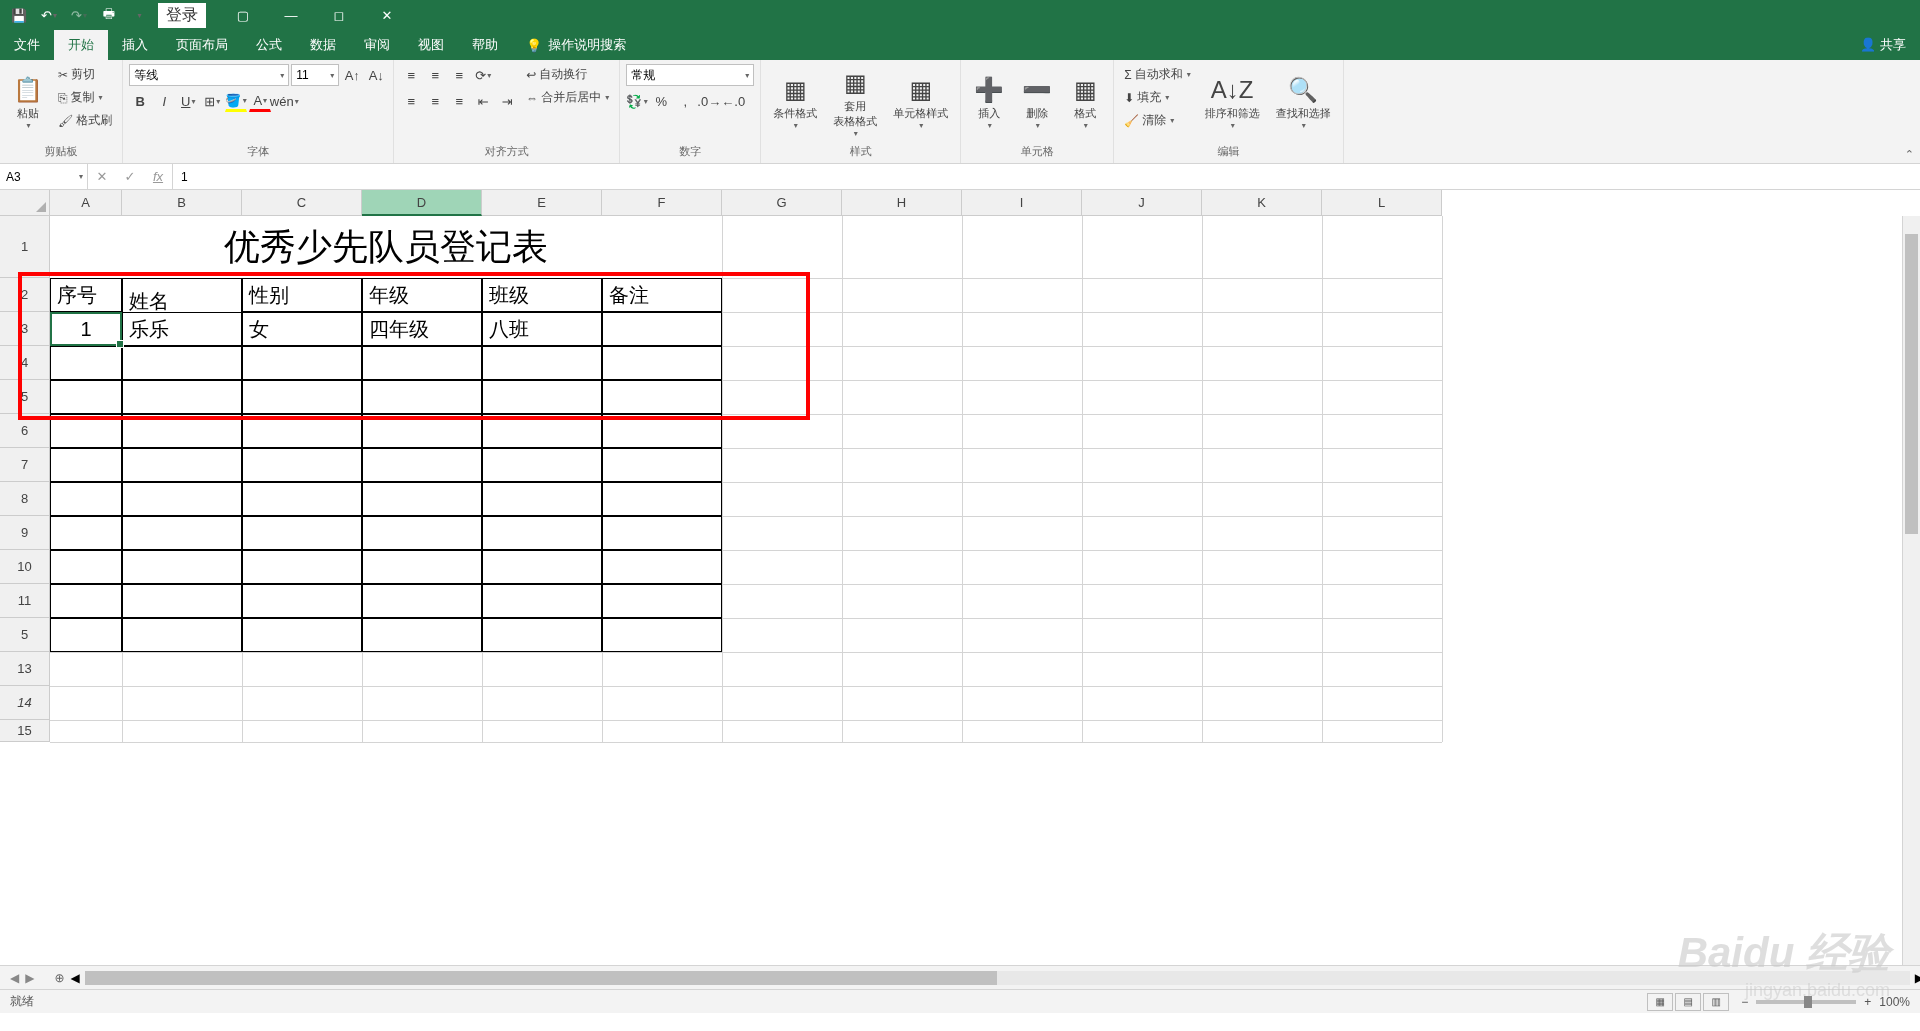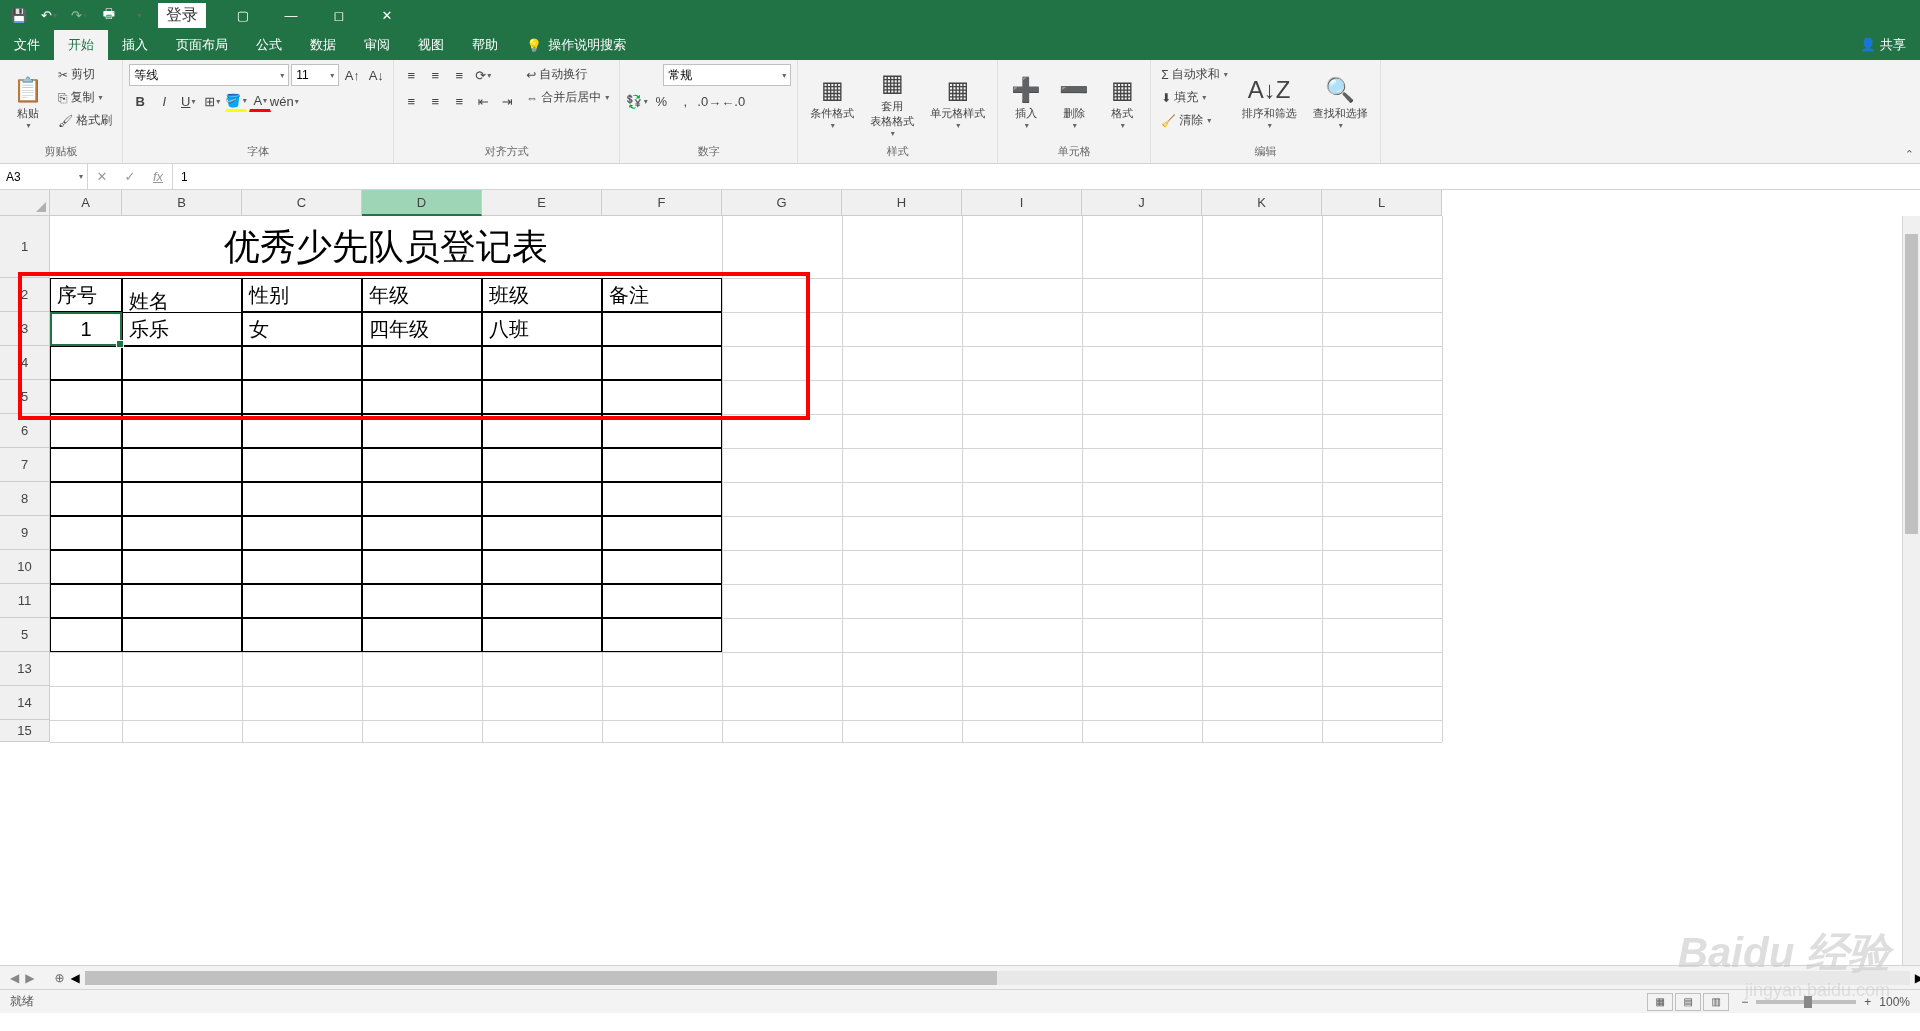--- a/index.html
+++ b/index.html
@@ -29,21 +29,21 @@
 .group-body { flex: 1; display: flex; gap: 4px; }
 .group-label { text-align: center; font-size: 11px; color: #666; padding: 2px 0; position: relative; }
 .vstack { display: flex; flex-direction: column; gap: 2px; }
 .hstack { display: flex; align-items: center; gap: 2px; }
 .rb-btn { padding: 2px 4px; font-size: 12px; color: #444; display: flex; align-items: center; gap: 3px; min-height: 20px; cursor: pointer; }
 .big-btn { display: flex; flex-direction: column; align-items: center; justify-content: center; padding: 4px 6px; font-size: 11px; color: #444; min-width: 44px; cursor: pointer; }
 .big-btn .ico { font-size: 24px; margin-bottom: 2px; }
 .combo { border: 1px solid #c0c0c0; background: #fff; font-size: 12px; padding: 1px 4px; height: 22px; display: flex; align-items: center; justify-content: space-between; }
 .font-name { width: 160px; }
 .font-size { width: 48px; }
-.num-format { width: 128px; margin-left: 37px; }
+.num-format { width: 128px; }
 .icon-sq { width: 22px; height: 22px; border: 1px solid transparent; display: inline-flex; align-items: center; justify-content: center; font-size: 13px; color: #444; cursor: pointer; }
 .dd { font-size: 8px; color: #666; margin-left: 1px; }
 
 
 .formula-bar { height: 26px; border-bottom: 1px solid #d4d4d4; display: flex; align-items: stretch; background: #fff; }
 .name-box { width: 88px; border-right: 1px solid #d4d4d4; display: flex; align-items: center; padding: 0 6px; font-size: 12px; position: relative; }
 .name-box .dd2 { position: absolute; right: 4px; font-size: 8px; color: #666; }
 .fb-btns { display: flex; align-items: center; border-right: 1px solid #d4d4d4; }
 .fb-btn { width: 28px; display: flex; align-items: center; justify-content: center; color: #999; font-size: 13px; }
 .fb-input { flex: 1; padding: 0 8px; display: flex; align-items: center; font-size: 12px; }
@@ -358,21 +358,21 @@
       <div class="row-h" style="height: 34px;">4</div>
       <div class="row-h" style="height: 34px;">5</div>
       <div class="row-h" style="height: 34px;">6</div>
       <div class="row-h" style="height: 34px;">7</div>
       <div class="row-h" style="height: 34px;">8</div>
       <div class="row-h" style="height: 34px;">9</div>
       <div class="row-h" style="height: 34px;">10</div>
       <div class="row-h" style="height: 34px;">11</div>
       <div class="row-h" style="height: 34px;">5</div>
       <div class="row-h" style="height: 34px;">13</div>
-      <div class="row-h" style="height: 34px;">14</div>
+      <div class="row-h" style="height: 34px; font-style: italic;">14</div>
       <div class="row-h" style="height: 22px;">15</div>
     </div>
   <div class="cells" id="cellsLayer">
       <div class="gridlines-v" style="left: 72px; height: 526px;"></div>
       <div class="gridlines-v" style="left: 192px; height: 526px;"></div>
       <div class="gridlines-v" style="left: 312px; height: 526px;"></div>
       <div class="gridlines-v" style="left: 432px; height: 526px;"></div>
       <div class="gridlines-v" style="left: 552px; height: 526px;"></div>
       <div class="gridlines-v" style="left: 672px; height: 526px;"></div>
       <div class="gridlines-v" style="left: 792px; height: 526px;"></div>

